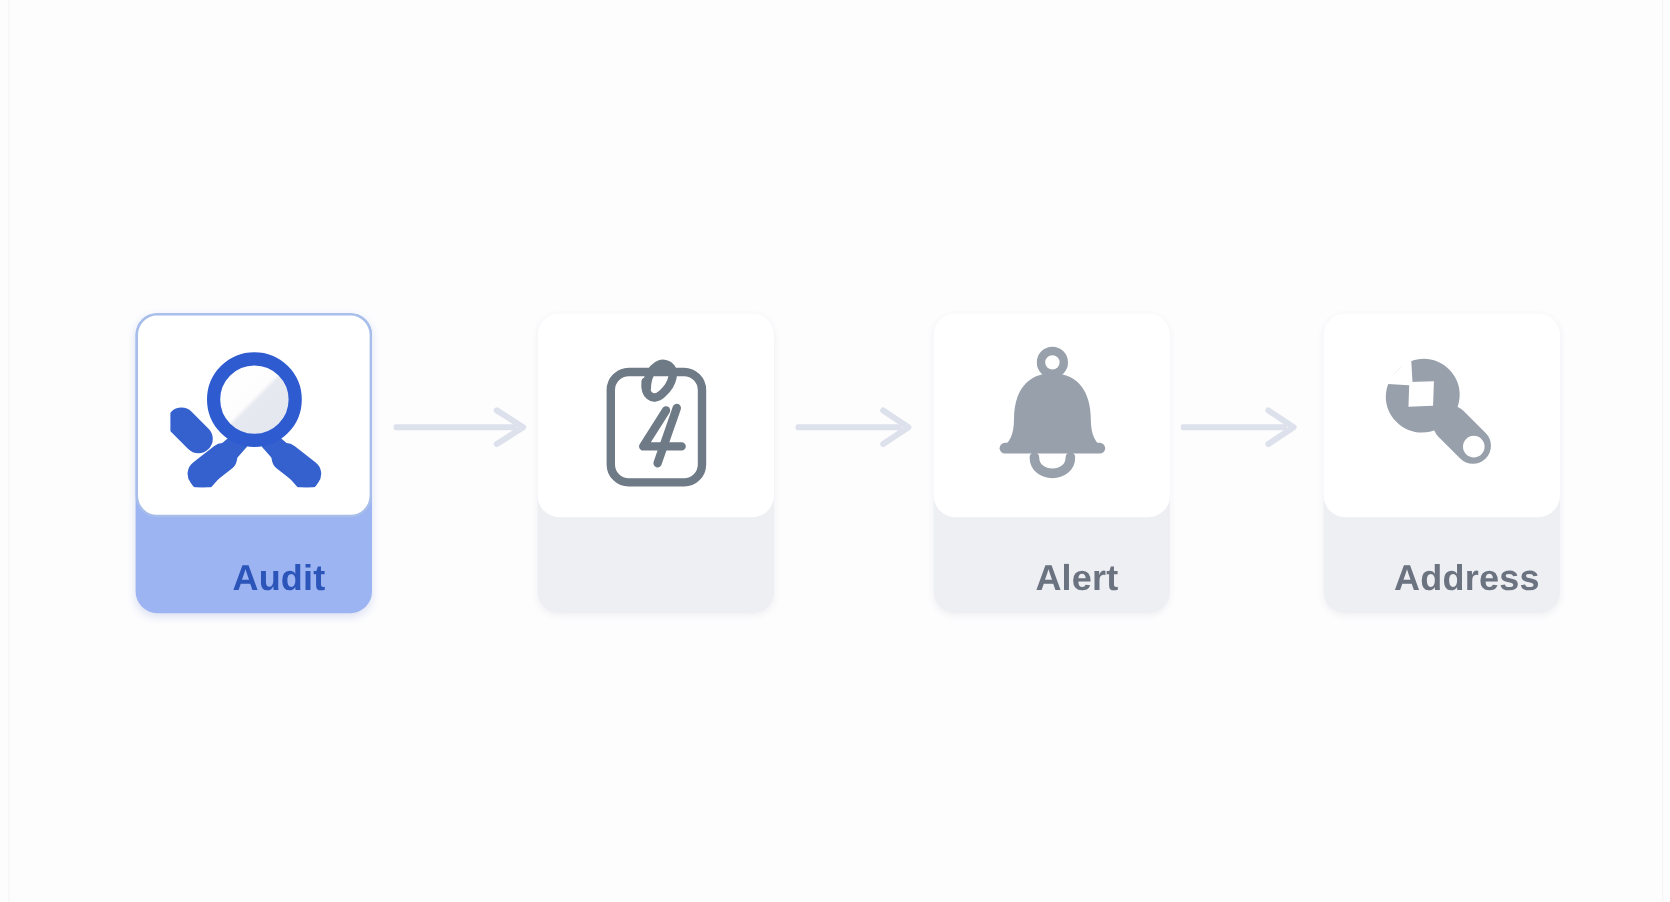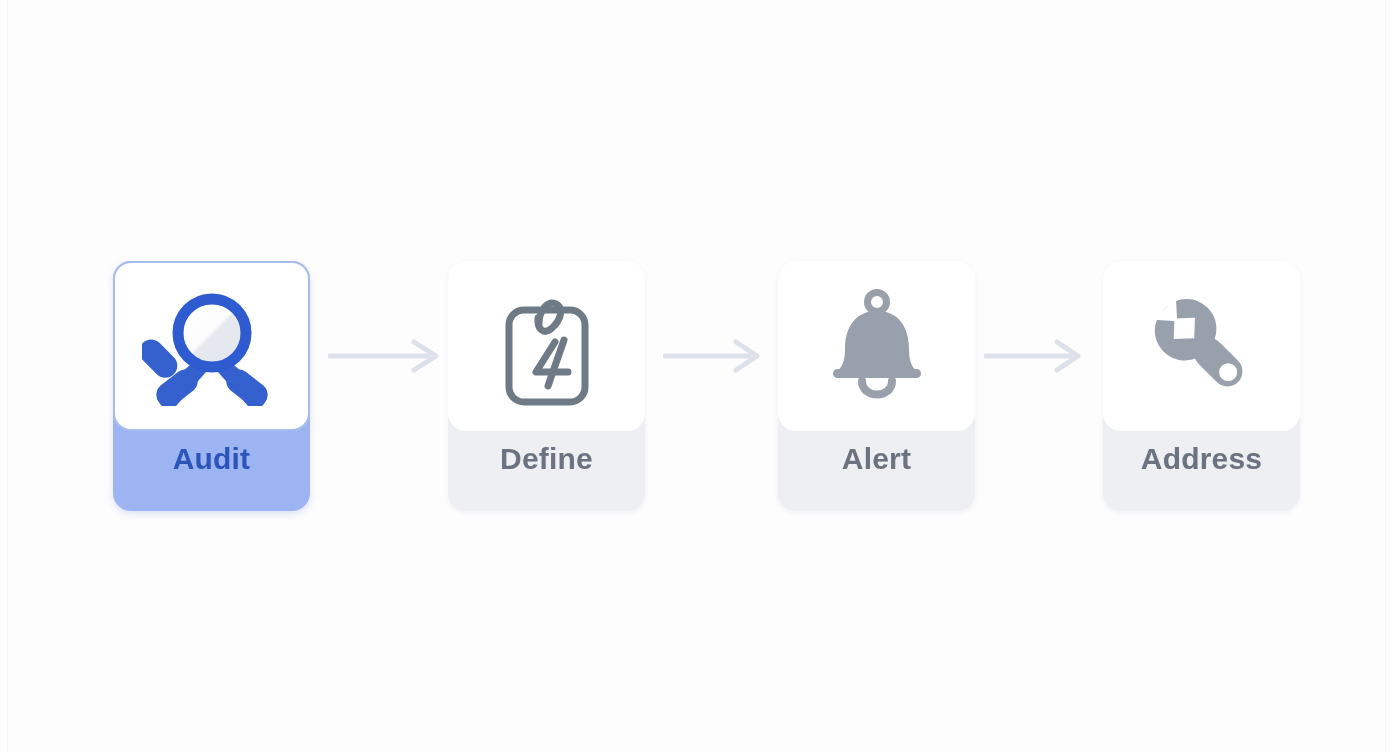--- a/index.html
+++ b/index.html
@@ -36,25 +36,26 @@
     box-shadow:0 2px 5px rgba(80,90,120,.07);
   }
   .step .panel{
     position:absolute;left:0;top:0;width:100%;height:170px;
     background:#ffffff;
     border-radius:18px;
     box-sizing:border-box;
     display:flex;align-items:center;justify-content:center;
   }
   .step .label{
-    position:absolute;left:0;top:158px;width:100%;height:80px;
+    position:absolute;left:0;top:182px;width:100%;height:80px;
     display:flex;align-items:center;justify-content:center;
     font-size:30px;font-weight:bold;
     letter-spacing:.2px;
     color:#6b7280;
+    padding-left:21px;
   }
 
   
   .step.active .band{
     background:#9db4f2;
     box-shadow:0 3px 7px rgba(70,100,190,.18);
   }
   .step.active .panel{
     border:2px solid #a8beea;
     background:#ffffff;
@@ -111,21 +112,20 @@
         <svg class="icon" width="110" height="124" viewBox="0 0 110 124">
 
           <rect x="17" y="26" width="76" height="92" rx="15" fill="none" stroke="#6e7a86" stroke-width="7"></rect>
 
           <path d="M47 40 C47 26 56 16 64 20 C72 24 69 36 60 44 C51 52 45 44 46 34" fill="none" stroke="#6e7a86" stroke-width="7" stroke-linecap="round" stroke-linejoin="round"></path>
 
           <path d="M63 58 L44 88 L76 88" fill="none" stroke="#6e7a86" stroke-width="7" stroke-linecap="round" stroke-linejoin="round"></path>
           <path d="M72 56 L56 102" fill="none" stroke="#6e7a86" stroke-width="7" stroke-linecap="round"></path>
         </svg>
       </div>
-      <div class="label">Define</div>
     </div>
 
     <div class="step" style="left:1103px;">
       <div class="band"></div>
       <div class="panel">
         <svg class="icon" width="118" height="118" viewBox="0 0 118 118">
           <g transform="rotate(-45 59 59)">
 
             <rect x="44" y="54" width="30" height="56" rx="15" fill="#98a0ac"></rect>
 

